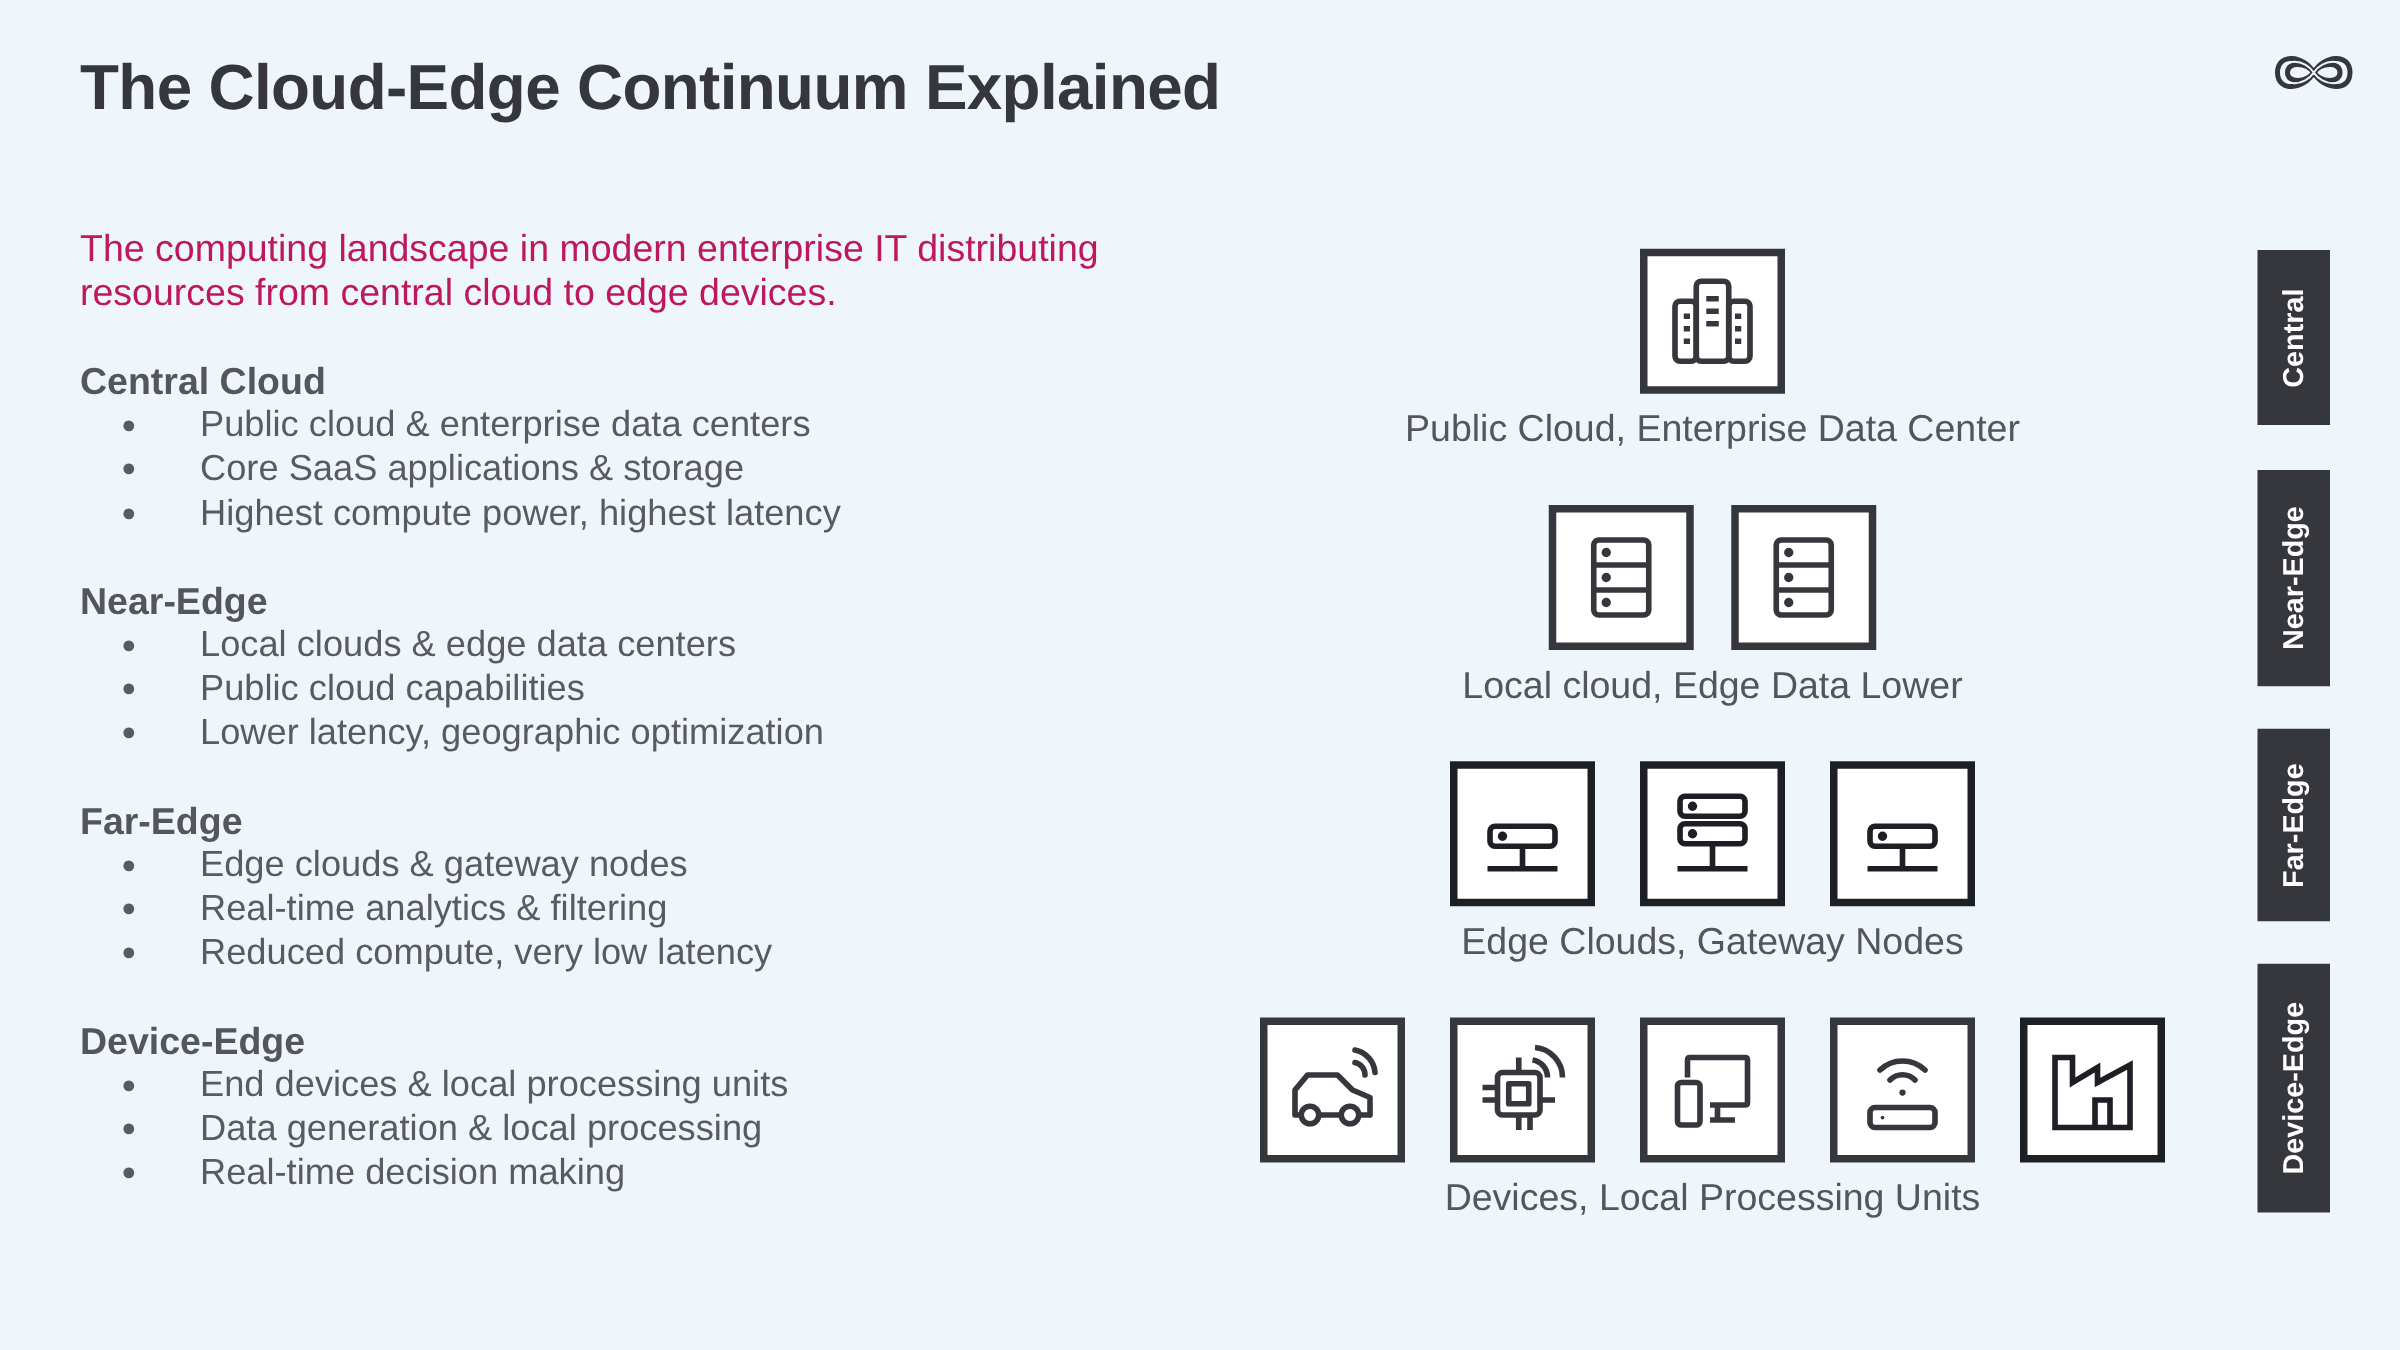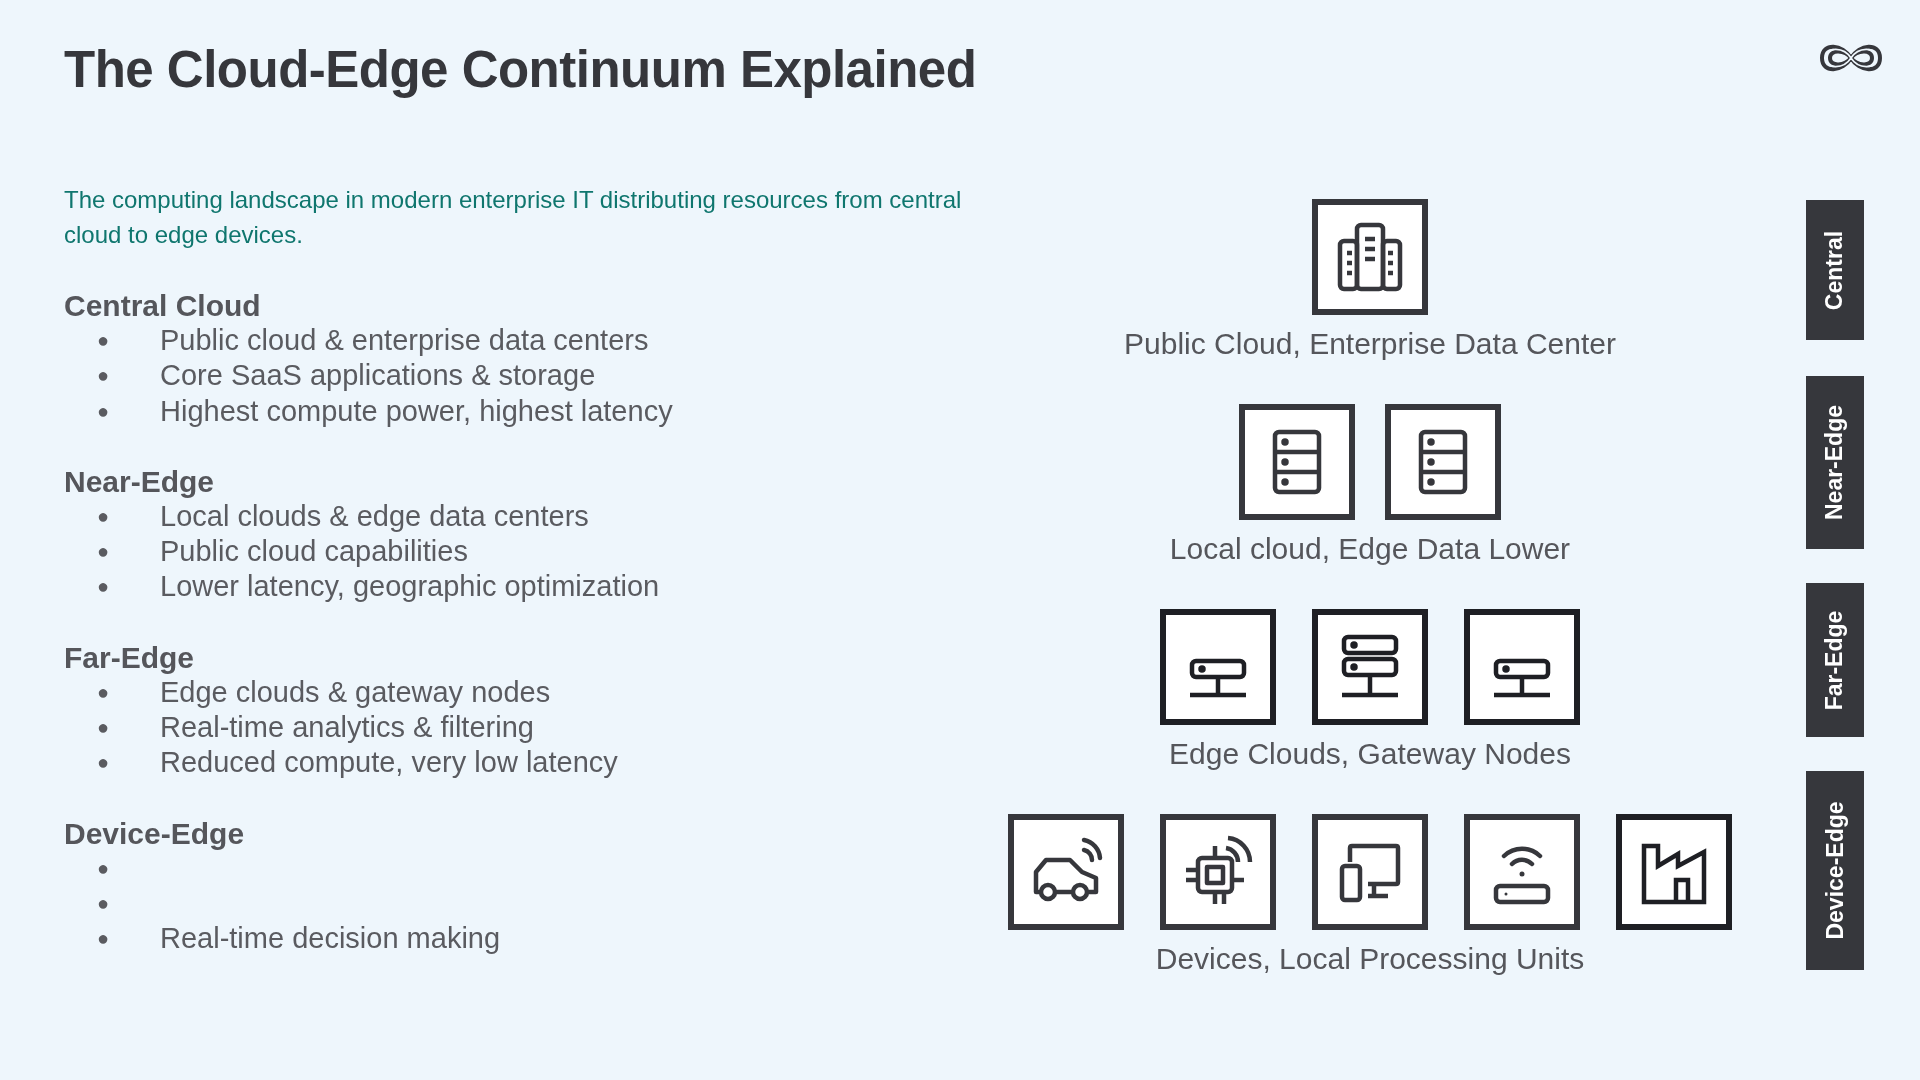--- a/index.html
+++ b/index.html
@@ -11,21 +11,21 @@
     position: relative;
   }
   .title {
     position: absolute; left: 64px; top: 40px;
     font-size: 51px; font-weight: 700; color: #36373c;
     letter-spacing: -0.5px; margin: 0;
   }
   .logo { position: absolute; left: 1816px; top: 36px; width: 70px; height: 44px; }
   .intro {
     position: absolute; left: 64px; top: 182px; width: 900px;
-    font-size: 24px; line-height: 35px; color: #0f766e; margin: 0;
+    font-size: 30px; line-height: 35px; color: #be185d; margin: 0;
   }
   .sections { position: absolute; left: 64px; top: 288px; width: 900px; }
   .section { margin-bottom: 35px; }
   .section-heading { font-size: 30px; font-weight: 700; color: #55565b; line-height: 35px; margin: 0; }
   .bullets { list-style: none; margin: 0; padding: 0; }
   .bullet { display: flex; align-items: center; font-size: 29px; line-height: 35.3px; color: #5a5b60; }
   .bullet-dot { width: 96px; padding-left: 33px; box-sizing: border-box; font-size: 20px; color: #5a5b60; }
 
   .tier-row { position: absolute; left: 1000px; width: 740px; display: flex; flex-direction: column; align-items: center; }
   .icons { display: flex; gap: 36px; }
@@ -113,23 +113,25 @@
           <span class="bullet-dot">●</span>
           <span>Reduced compute, very low latency</span>
         </li>
     </ul>
   </div>
   <div class="section">
     <h3 class="section-heading">Device-Edge</h3>
     <ul class="bullets">
       <li class="bullet">
           <span class="bullet-dot">●</span>
-        </li>
-      <li class="bullet">
-          <span class="bullet-dot">●</span>
+          <span>End devices &amp; local processing units</span>
+        </li>
+      <li class="bullet">
+          <span class="bullet-dot">●</span>
+          <span>Data generation &amp; local processing</span>
         </li>
       <li class="bullet">
           <span class="bullet-dot">●</span>
           <span>Real-time decision making</span>
         </li>
     </ul>
   </div>
 </div>
 
 <div class="tier-row" style="top:199px;">

